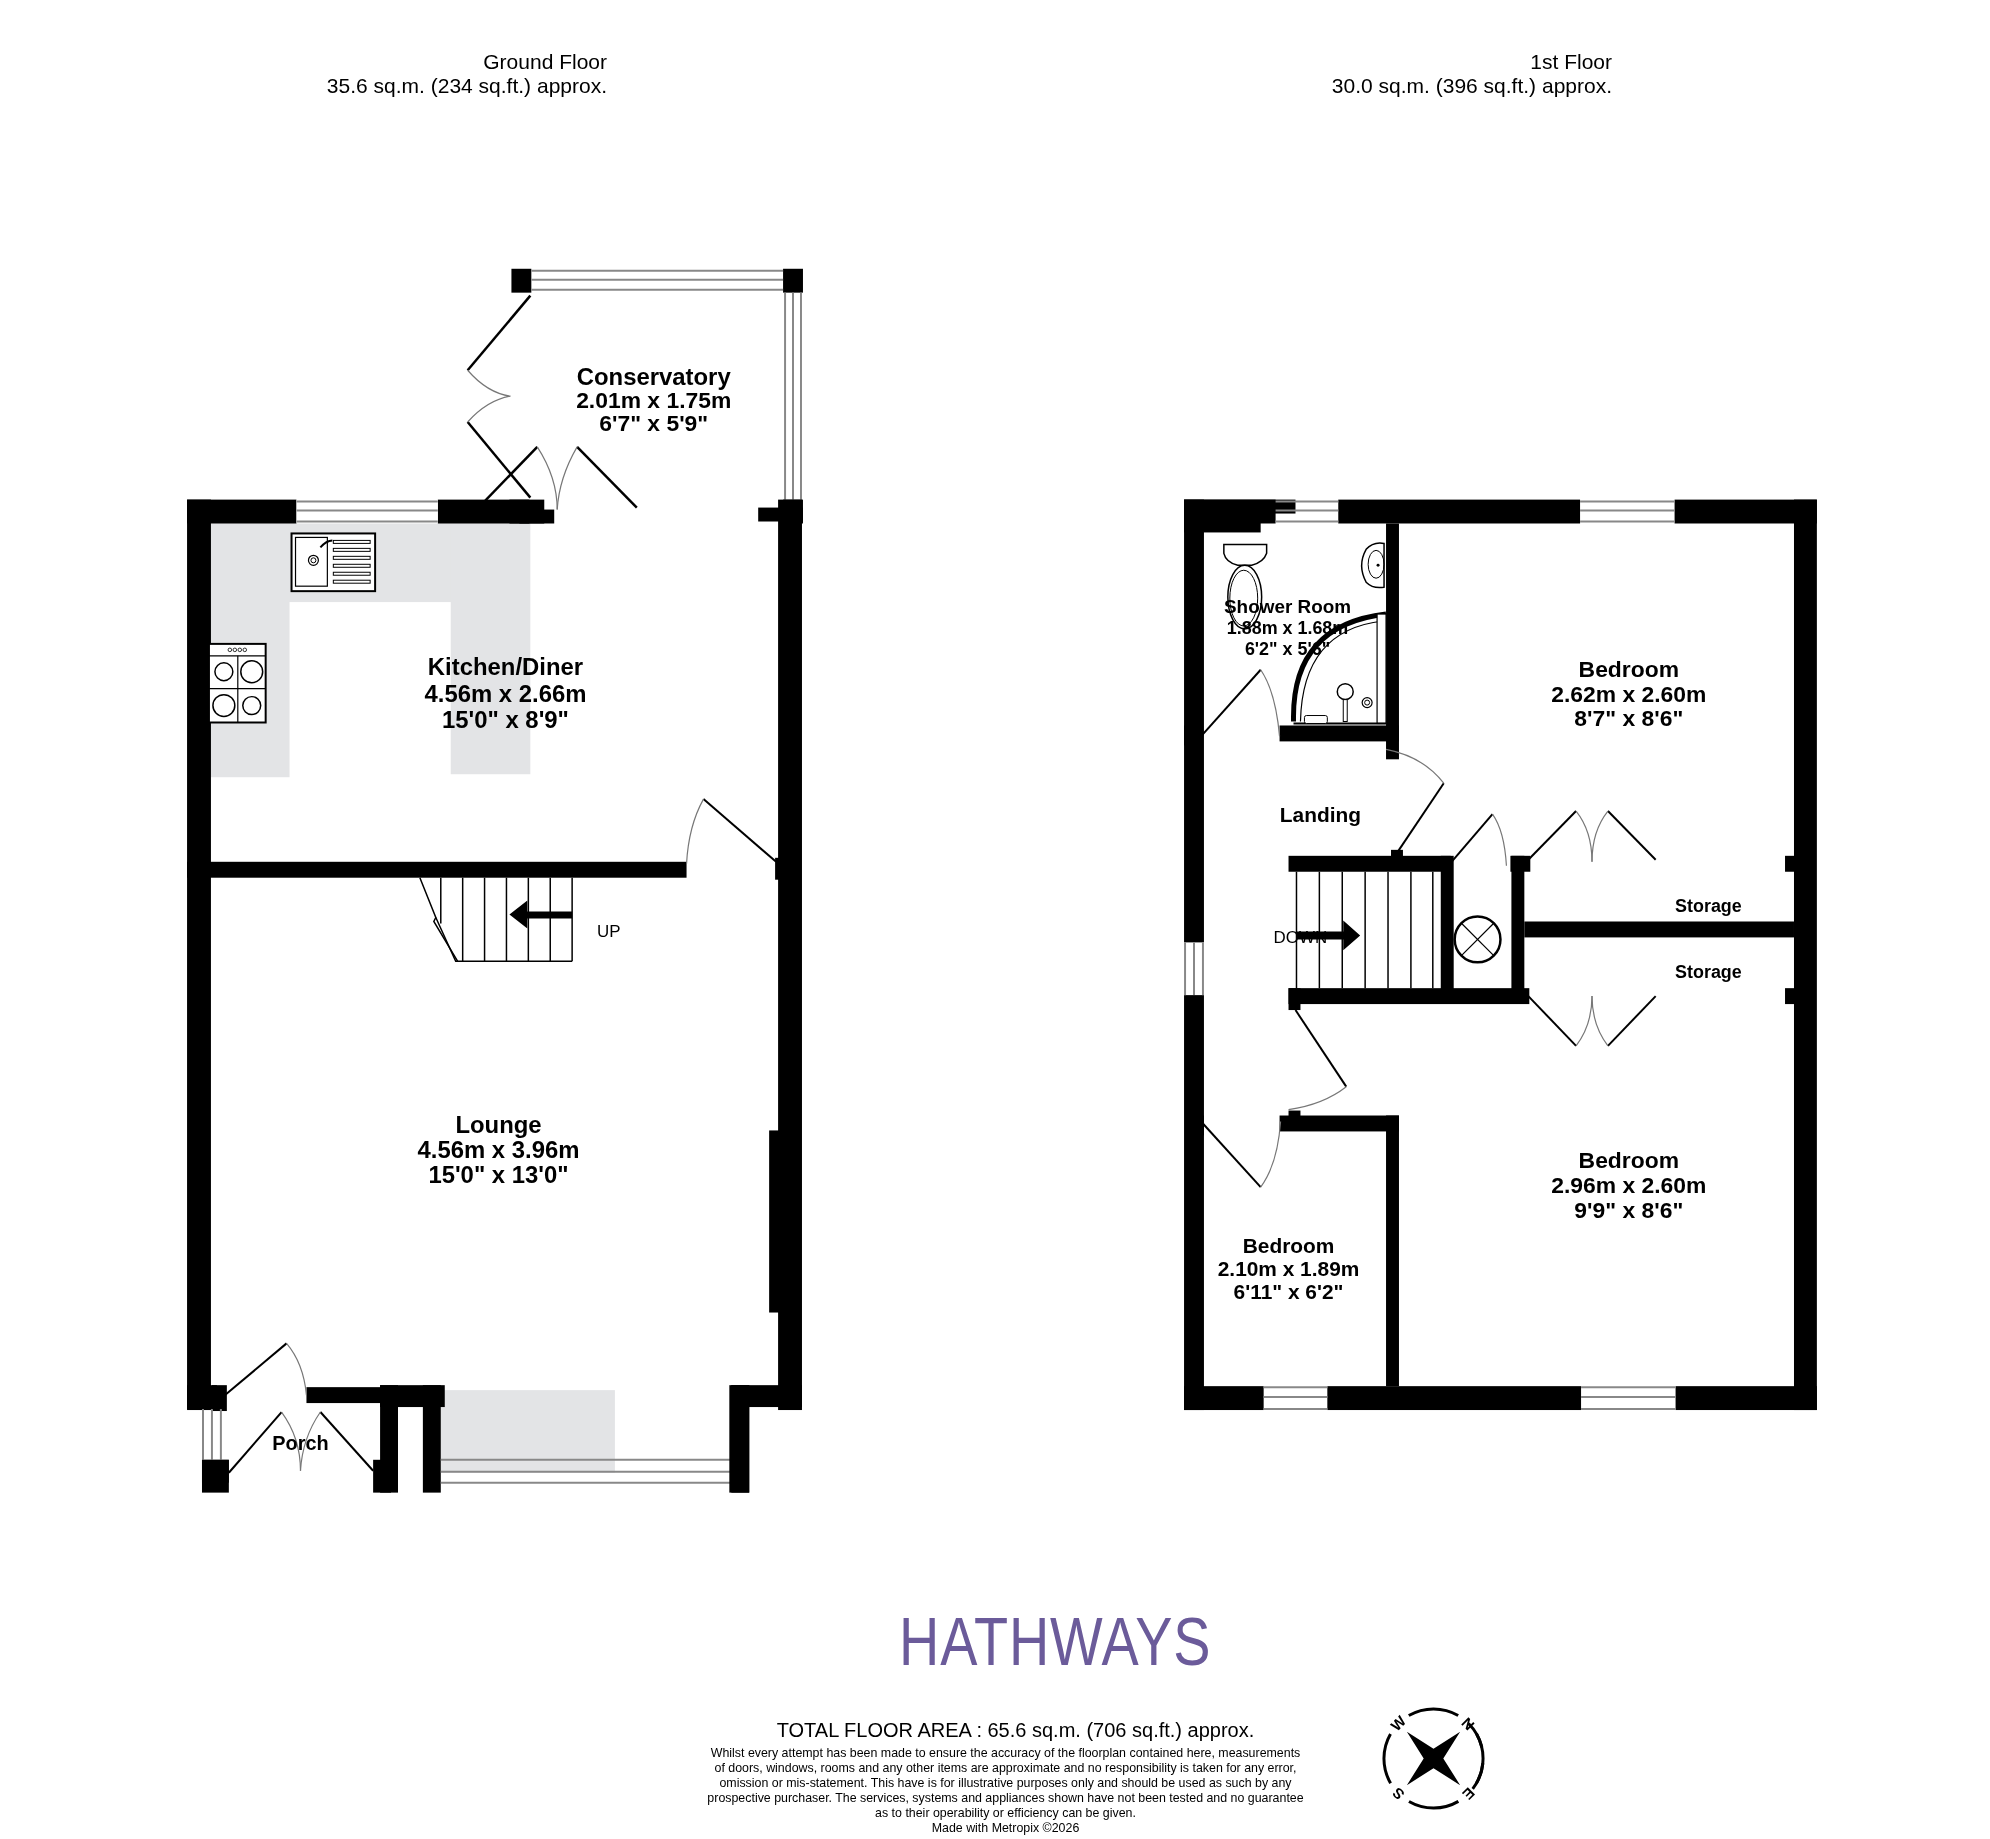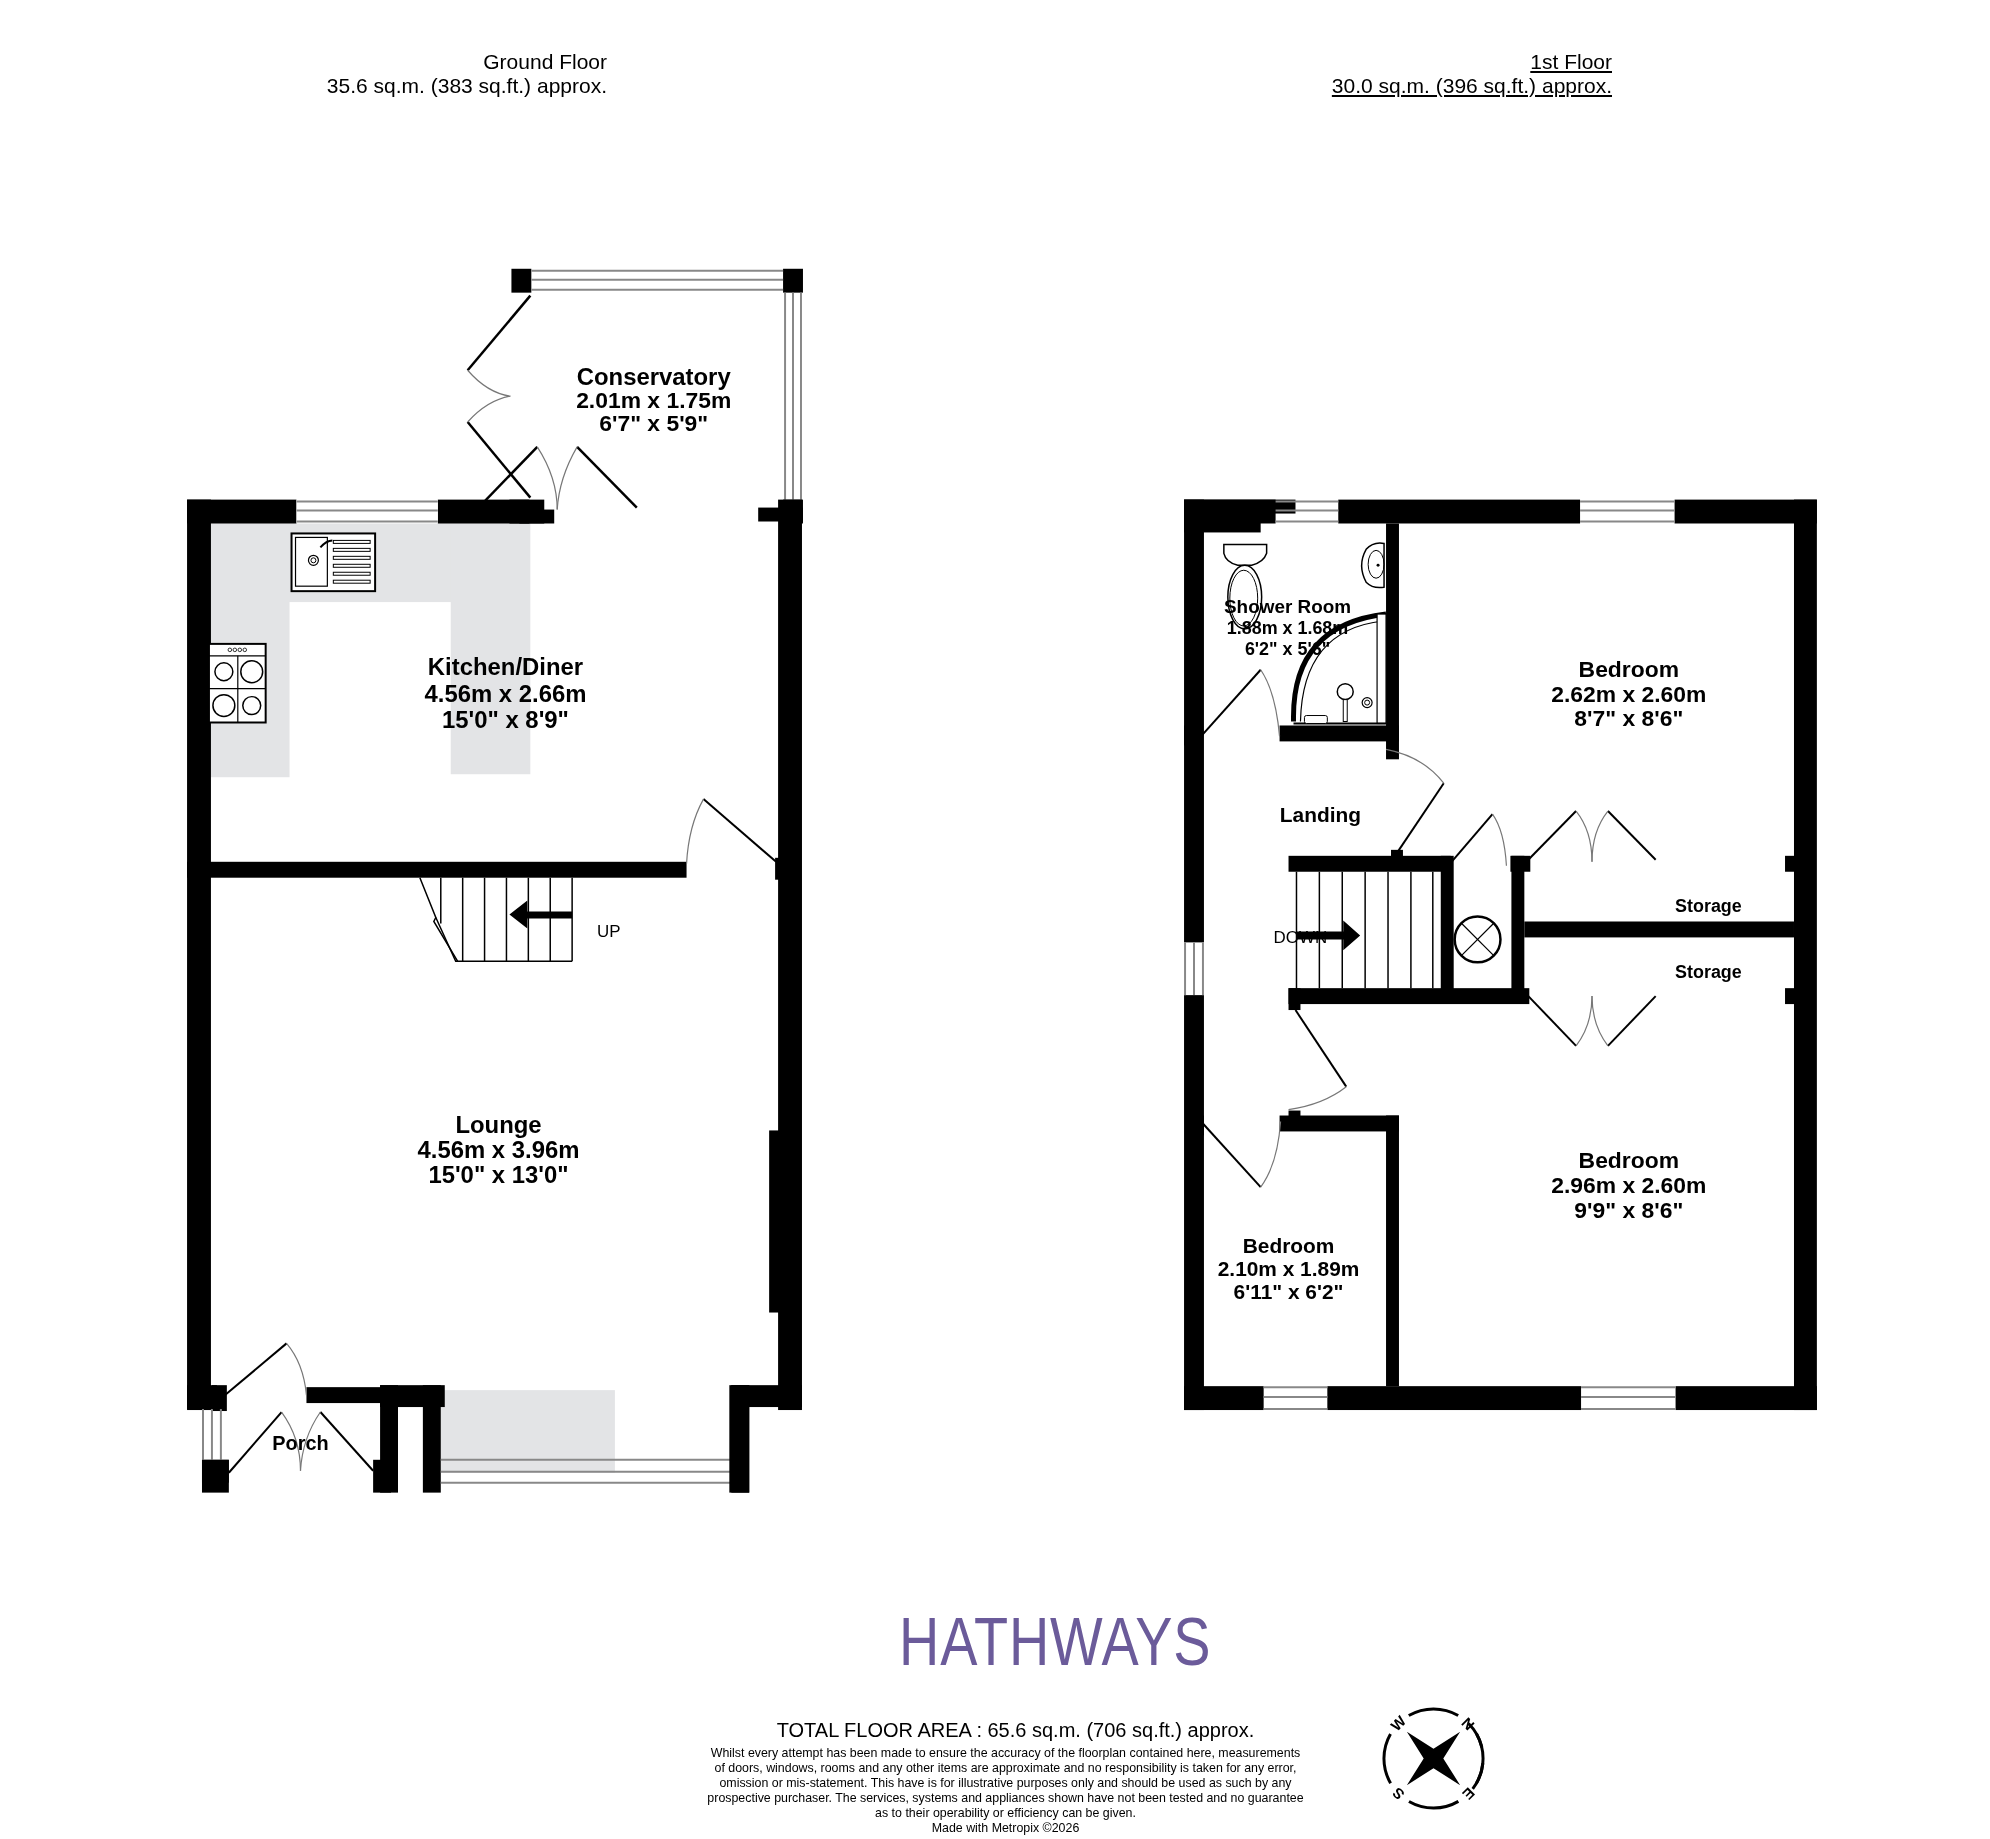--- a/index.html
+++ b/index.html
@@ -20,23 +20,23 @@
   .disclaimer { position:absolute; left:657px; top:1746px; width:697px; text-align:center;
                 font-size:12.4px; line-height:15px; font-family:"Liberation Sans", sans-serif; }
   .disclaimer span { display:block; }
   .compass { position:absolute; left:1378px; top:1703px; width:111px; height:111px; }
 </style>
 </head>
 <body>
 
 <div class="floor-header" style="left:308px; top:50px; width:299px;">
   <span class="fh-title">Ground Floor</span>
-  <span class="fh-area">35.6 sq.m. (383 sq.ft.) approx.</span>
+  <span class="fh-area">35.6 sq.m. (234 sq.ft.) approx.</span>
 </div>
-<div class="floor-header" style="left:1313px; top:50px; width:299px;text-decoration:underline;">
+<div class="floor-header" style="left:1313px; top:50px; width:299px;">
   <span class="fh-title">1st Floor</span>
   <span class="fh-area">30.0 sq.m. (396 sq.ft.) approx.</span>
 </div>
 
 <svg id="plan" width="1990" height="1840" viewBox="0 0 2000 1849">
 
   <g>
 
     <g fill="#e3e4e6">
       <rect x="211" y="525" width="320" height="80"></rect>

